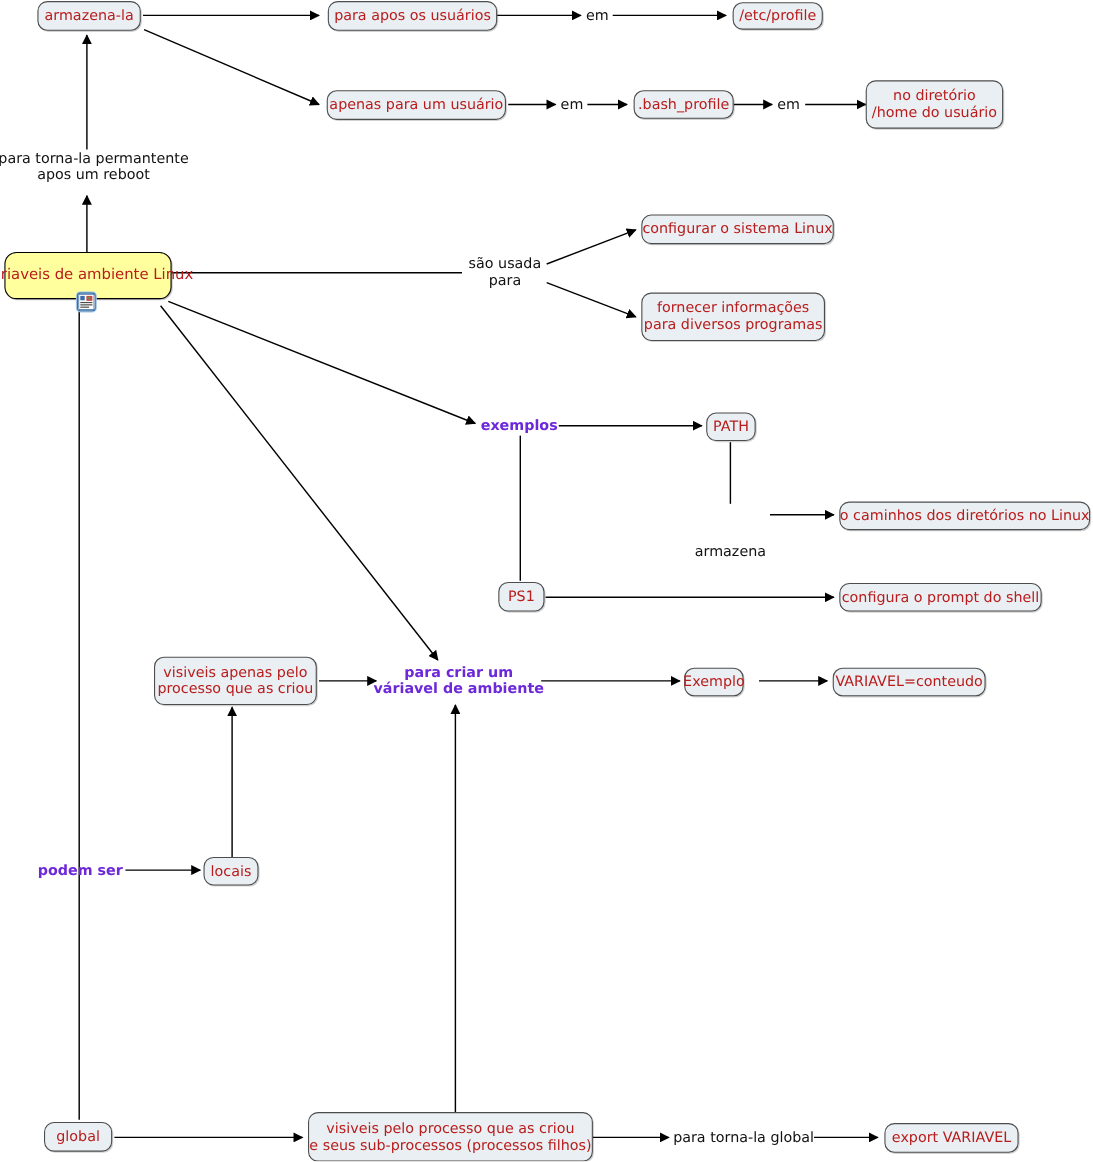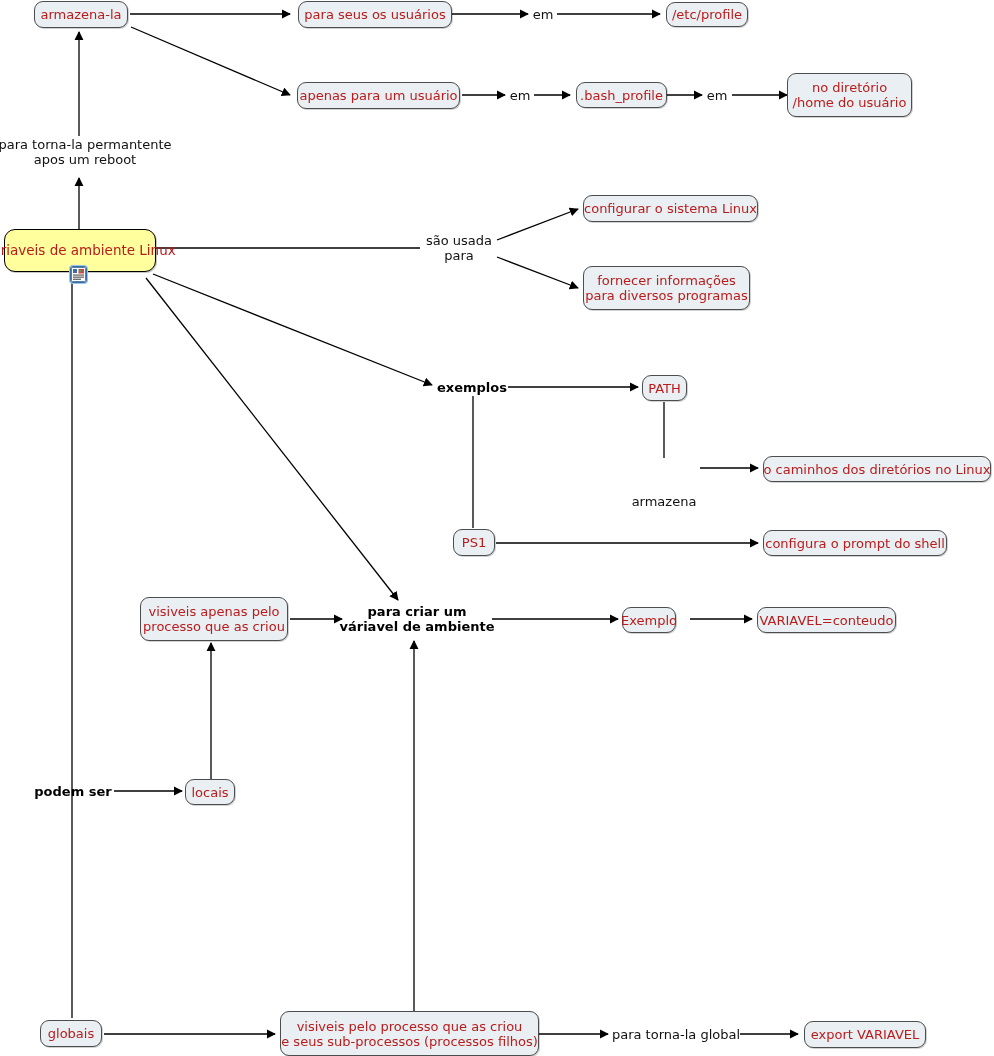--- a/index.html
+++ b/index.html
@@ -54,21 +54,21 @@
     align-items: center;
     justify-content: center;
     text-align: center;
     color: #111111;
     font-size: 13px;
     line-height: 15px;
     white-space: pre;
     background: transparent;
   }
   .linklabel.accent {
-    color: #000000;
+    color: #6d28d9;
     font-weight: bold;
   }
   .note-icon {
     position: absolute;
     width: 17px;
     height: 17px;
     box-sizing: border-box;
     border: 1px solid #3a6ea5;
     border-radius: 3px;
     background: #ffffff;
@@ -150,21 +150,21 @@
 
       <path d="M 740 1034 L 798 1034" marker-end="url(#arrow)"></path>
     </g>
   </svg>
 
   <div class="node" style="left:34px; top:1px; width:94px; height:27px;">
     <span>armazena-la</span>
   </div>
 
   <div class="node" style="left:298px; top:1px; width:154px; height:27px;">
-    <span>para seus os usuários</span>
+    <span>para apos os usuários</span>
   </div>
 
   <div class="node" style="left:666px; top:2px; width:82px; height:25px;">
     <span>/etc/profile</span>
   </div>
 
   <div class="node" style="left:297px; top:82px; width:163px; height:27px;">
     <span>apenas para um usuário</span>
   </div>
 
@@ -229,21 +229,21 @@
 
   <div class="node" style="left:757px; top:607px; width:139px; height:26px;">
     <span>VARIAVEL=conteudo</span>
   </div>
 
   <div class="node" style="left:185px; top:779px; width:50px; height:26px;">
     <span>locais</span>
   </div>
 
   <div class="node" style="left:40px; top:1020px; width:62px; height:27px;">
-    <span>globais</span>
+    <span>global</span>
   </div>
 
   <div class="node" style="left:280px; top:1011px; width:259px; height:45px;">
     <span>visiveis pelo processo que as criou
 e seus sub-processos (processos filhos)</span>
   </div>
 
   <div class="node" style="left:804px; top:1021px; width:122px; height:27px;">
     <span>export VARIAVEL</span>
   </div>

